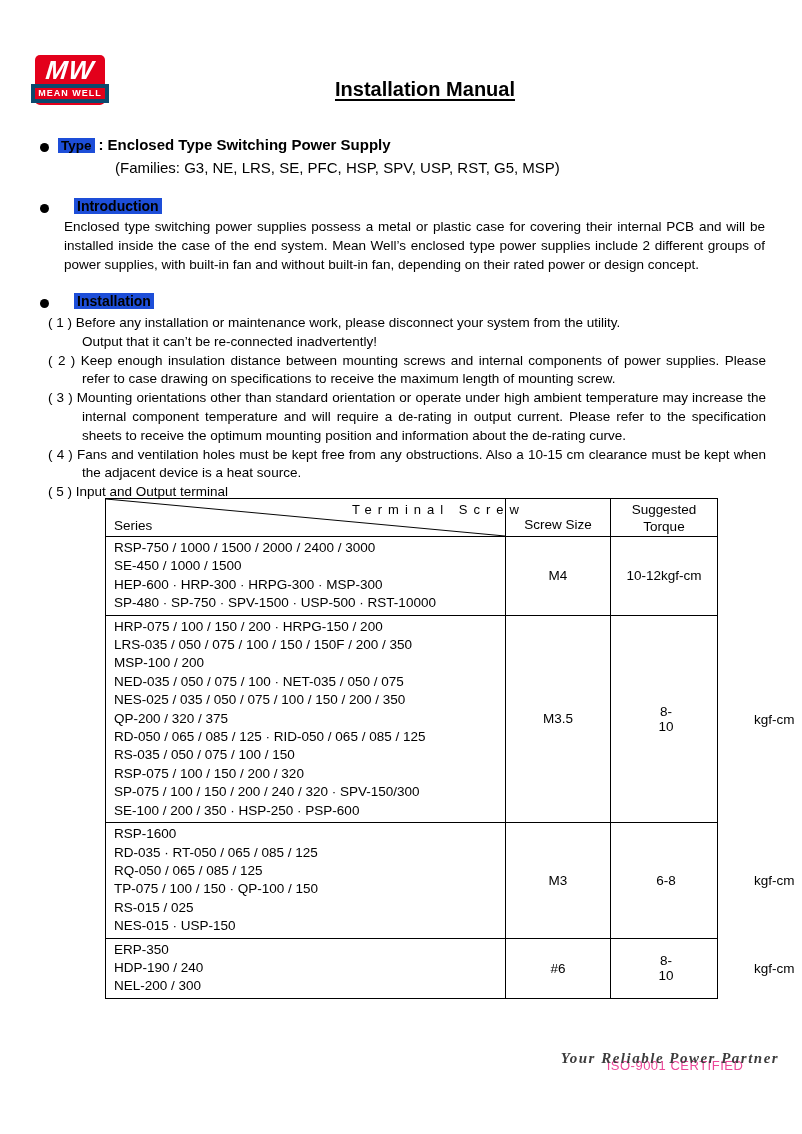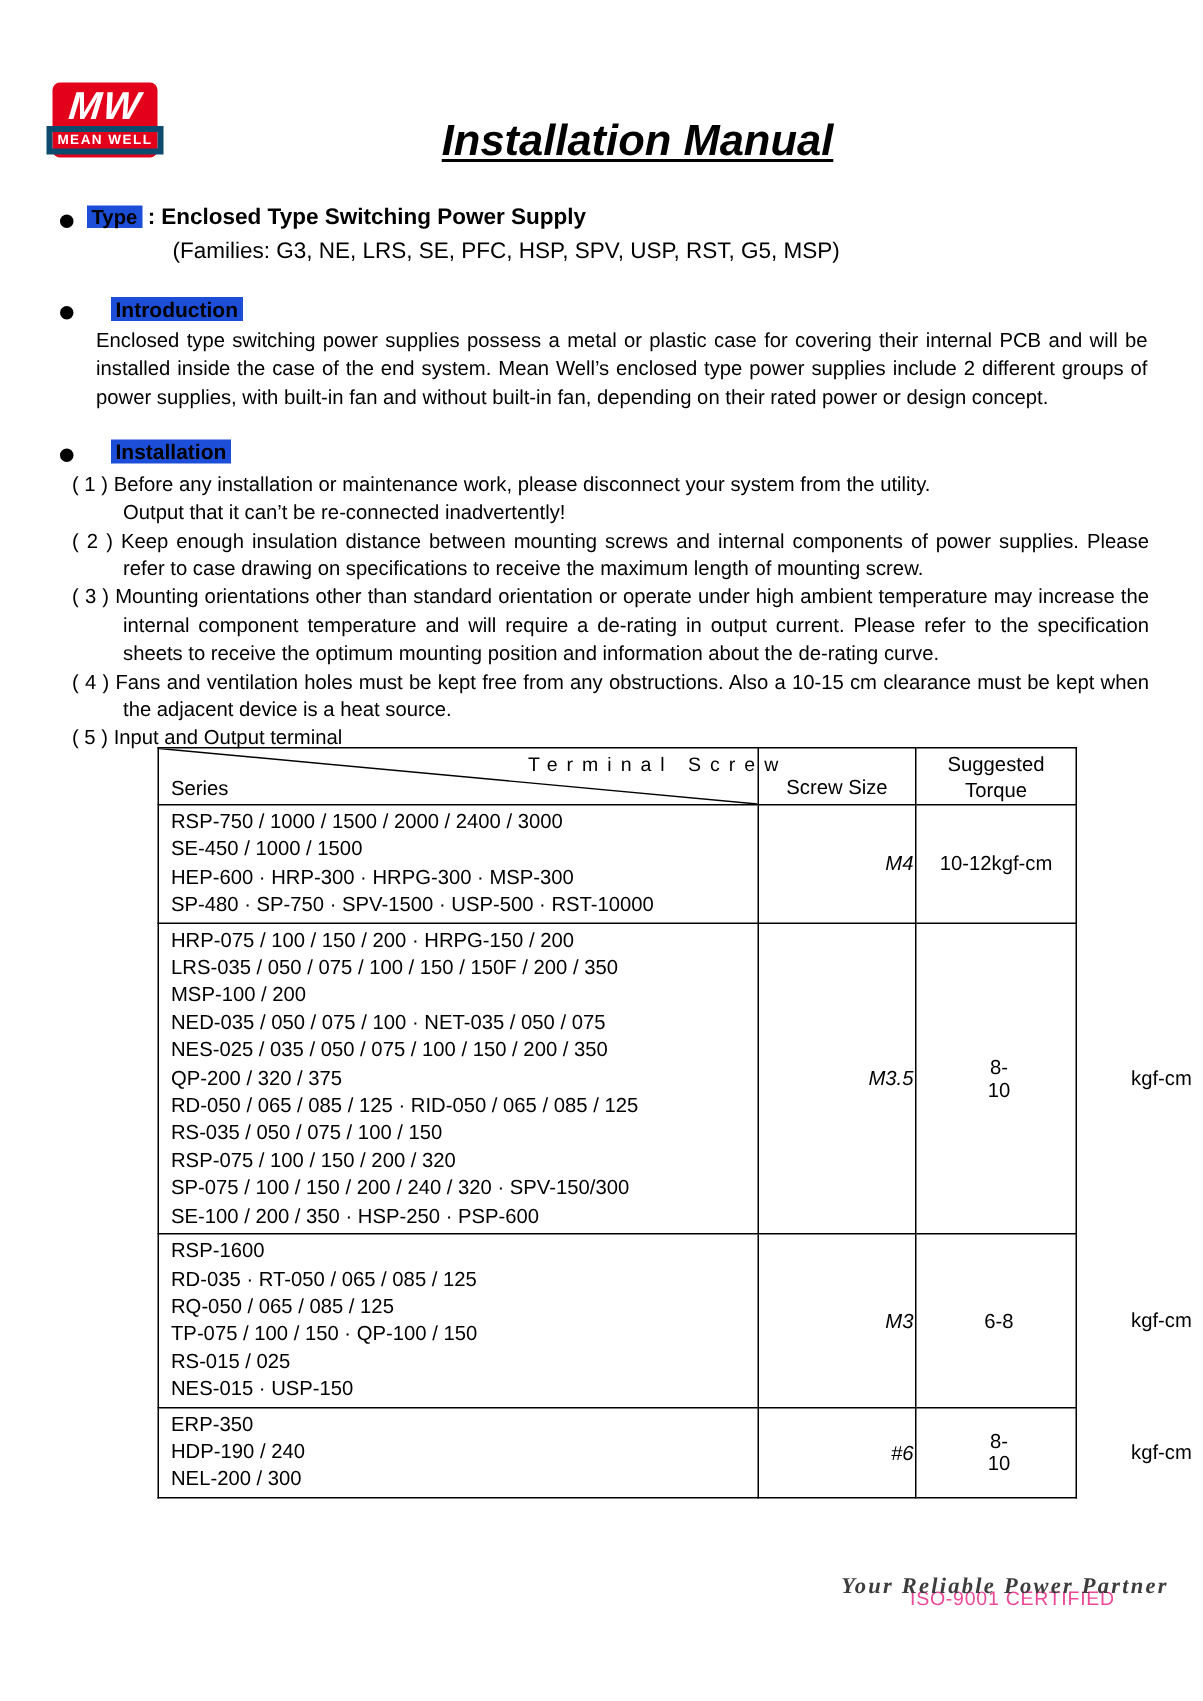--- a/index.html
+++ b/index.html
@@ -11,22 +11,22 @@
   
   .logo{position:absolute; left:35px; top:55px; width:70px; height:50px;
     border-radius:5px; display:flex; flex-direction:column; align-items:center;
     justify-content:center; box-sizing:border-box; padding:2px 0;}
   .logo-mw{color:#fff; font-weight:bold; font-style:italic; font-size:26px;
     line-height:25px; letter-spacing:1px; transform:skewX(-6deg);}
   .logo-brand{border:4px solid #0c4a6e; color:#fff; font-size:9px; font-weight:bold;
     letter-spacing:1px; padding:0 3px; line-height:11px; white-space:nowrap; margin-top:1px;}
   
   .title{position:absolute; left:48px; top:78px; width:754px; margin:0;
-    text-align:center; font-size:29px; font-weight:bold;
-    text-decoration:underline; text-decoration-thickness:2px; text-underline-offset:3px;font-style:italic;}
+    text-align:center; font-size:20px; font-weight:bold;
+    text-decoration:underline; text-decoration-thickness:2px; text-underline-offset:3px;}
   
   .bullet{position:absolute; width:9px; height:9px; background:#000; border-radius:50%;}
   .hl{background:#1d4ed8; padding:0 3px; font-weight:bold;}
   .type-line{position:absolute; left:58px; top:136px; font-size:15px; font-weight:bold; white-space:nowrap;}
   .type-line .hl{font-size:13.5px;}
   .type-colon{font-weight:bold; padding:0 4px;}
   .type-line2{position:absolute; left:115px; top:159px; font-size:15px; font-weight:normal; white-space:nowrap;}
   .sec-head{position:absolute; left:58px; font-size:14px; font-weight:bold;margin-left:16px;}
   .intro-body{position:absolute; left:64px; top:218px; width:701px; margin:0;
     font-size:13.5px; line-height:18.9px; text-align:justify;}
@@ -42,21 +42,21 @@
   .tbl th,.tbl td{border:1px solid #000; font-weight:normal; box-sizing:border-box;}
   .tbl thead tr{height:38px;}
   .corner{position:relative; padding:0; overflow:visible;}
   .diag-svg{position:absolute; left:0; top:0; width:100%; height:100%; display:block;}
   .corner-top{position:absolute; left:246px; top:3px; letter-spacing:6px;
     white-space:nowrap; font-size:13px; z-index:2;}
   .corner-bottom{position:absolute; left:8px; bottom:3px; font-size:13.5px;}
   .th-screw{vertical-align:bottom; text-align:center; padding-bottom:4px;}
   .th-torque{vertical-align:middle; text-align:center; line-height:17px;}
   .series-cell{padding:2px 4px 2px 8px; line-height:18.4px; vertical-align:top; text-align:left;}
-  .screw-cell{text-align:right; vertical-align:middle;font-style:italic;}
+  .screw-cell{text-align:center; vertical-align:middle;}
   .torque-cell{text-align:center; vertical-align:middle; position:relative; overflow:visible;}
   .torque-cell.shifted{padding-right:40px;padding-left:44px;}
   .unit-overflow{position:absolute; left:96px; top:50%; transform:translateY(-50%); white-space:nowrap;margin-left:47px;}
   
   .iso-line{position:absolute; left:560px; top:1033px; width:230px; text-align:center;
     font-size:13px; color:#ec4899; letter-spacing:0.5px;margin-top:25px;}
   .slogan{position:absolute; left:545px; top:1050px; width:250px; text-align:center;
     font-family:"Liberation Serif", serif; font-style:italic; font-weight:bold;
     font-size:15px; letter-spacing:1.5px; color:#3c3c3c;}
 </style>

